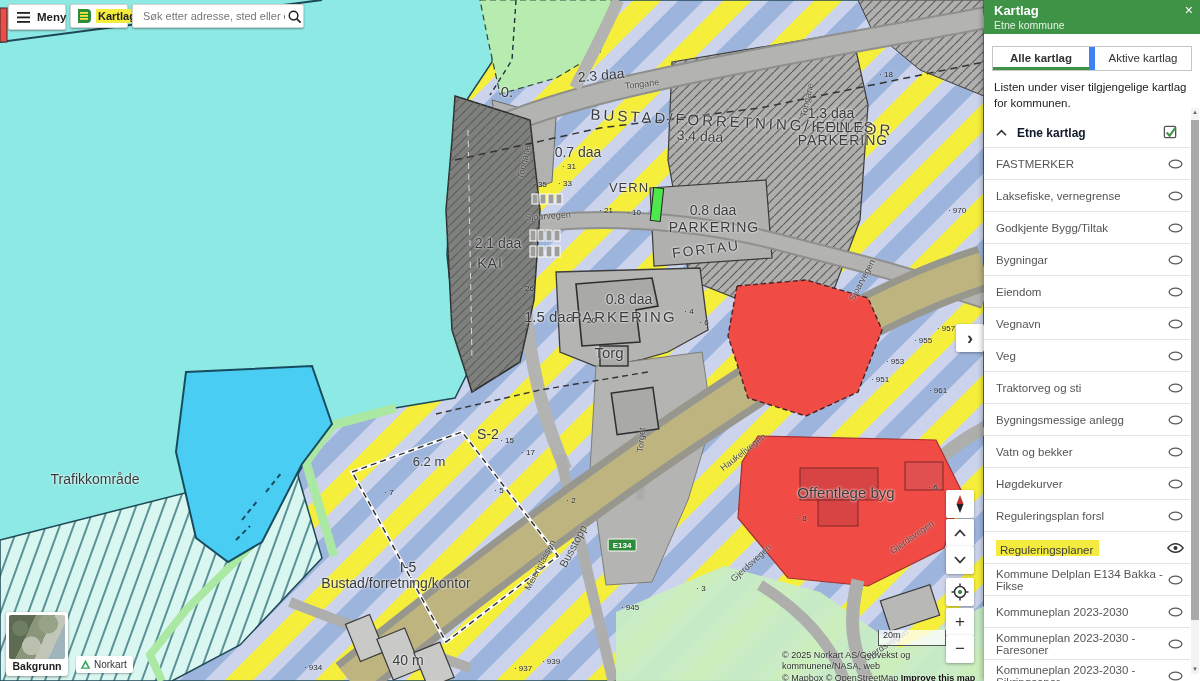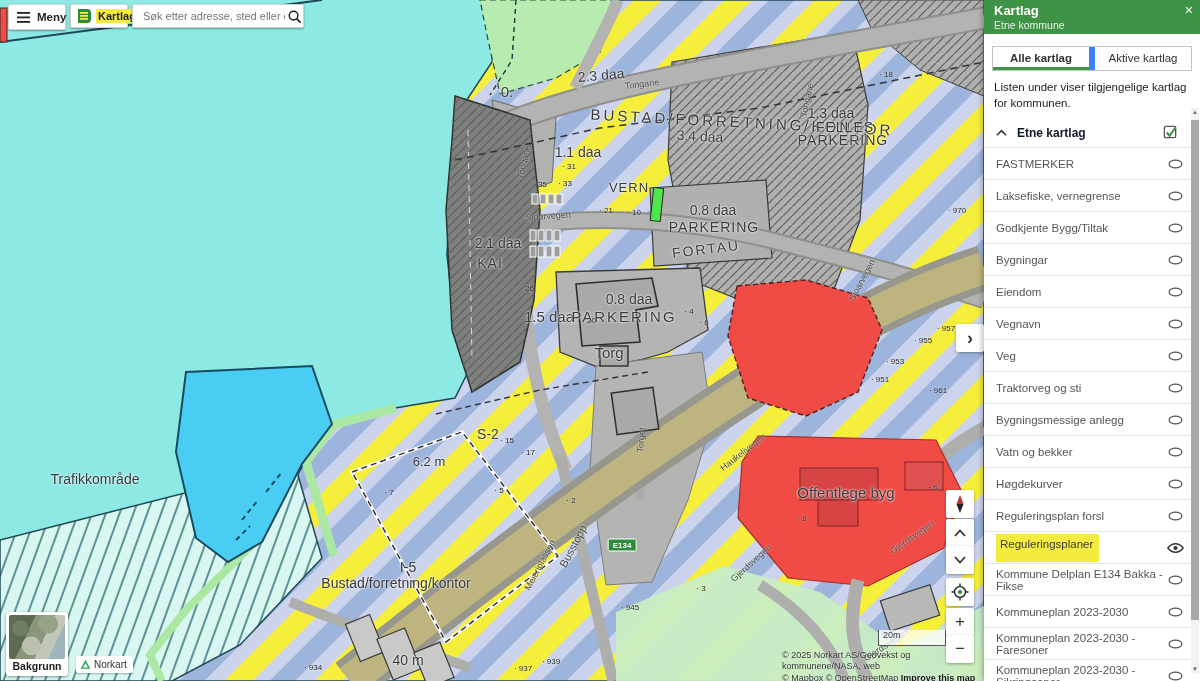--- a/index.html
+++ b/index.html
@@ -69,21 +69,21 @@
   .tab + .tab{border-left:6px solid #3b82f6;}
   .tab.active{font-weight:bold;box-shadow:inset 0 -3px 0 #3E9346;}
   .panel-desc{padding:9px 10px 7px;font-size:11.5px;color:#222;line-height:1.35;}
   .group-row{display:flex;align-items:center;padding:7px 22px 7px 12px;cursor:pointer;}
   .group-row .glabel{font-size:12px;font-weight:bold;color:#0f172a;margin-left:10px;}
   .group-row .gcheck{margin-left:auto;}
   .layer-list{margin-right:10px;}
   .layer-row{display:flex;align-items:center;height:31px;border-top:1px solid #e4e4e4;
              padding:0 6px 0 12px;cursor:pointer;}
   .layer-label{font-size:11.5px;color:#555;}
-  .layer-label.hl{background:#F3EC3E;padding:4px 6px 12px 4px;color:#3c3c3c;}
+  .layer-label.hl{background:#F3EC3E;padding:4px 6px 0 4px;color:#3c3c3c;}
   .eye{margin-left:auto;display:flex;align-items:center;cursor:pointer;}
   .eye .eye-open{display:none;}
   .eye.open .eye-open{display:block;}
   
   .sb-track{position:absolute;right:1px;top:108px;width:8px;height:566px;background:#f3f3f3;}
   .sb-thumb{position:absolute;right:1px;top:120px;width:8px;height:500px;background:#a9a9a9;cursor:pointer;}
   .sb-arrow{position:absolute;right:1px;width:8px;font-size:6px;color:#666;text-align:center;cursor:pointer;}
   .icon{display:inline-block;line-height:0;}
 </style>
 </head>
@@ -218,21 +218,21 @@
         <path d="M845,681 C830,640 800,610 760,585" stroke="#AEAEAC" stroke-width="11" fill="none"></path>
         <path d="M868,681 C852,650 848,620 858,580" stroke="#AEAEAC" stroke-width="13" fill="none"></path>
       </g>
     </svg>
 
     <div id="map-labels">
       <div>
 
       <span class="zlabel" style="left: 507px; top: 91px; font-size: 15px; transform: translate(-50%, -50%) rotate(0deg);">0.</span>
           <span class="zlabel" style="left: 601px; top: 75px; font-size: 14px; transform: translate(-50%, -50%) rotate(-5deg);">2.3 daa</span>
-          <span class="zlabel" style="left: 578px; top: 152px; font-size: 14px; transform: translate(-50%, -50%) rotate(0deg);">1.1 daa</span>
+          <span class="zlabel" style="left: 578px; top: 152px; font-size: 14px; transform: translate(-50%, -50%) rotate(0deg);">0.7 daa</span>
           <span class="zlabel" style="left: 742px; top: 122px; font-size: 15px; transform: translate(-50%, -50%) rotate(3deg); letter-spacing: 3px;">BUSTAD/FORRETNING/KONTOR</span>
           <span class="zlabel" style="left: 700px; top: 136px; font-size: 14px; transform: translate(-50%, -50%) rotate(3deg);">3.4 daa</span>
           <span class="zlabel" style="left: 831px; top: 113px; font-size: 14px; transform: translate(-50%, -50%) rotate(0deg);">1.3 daa</span>
           <span class="zlabel" style="left: 845px; top: 127px; font-size: 14px; transform: translate(-50%, -50%) rotate(0deg); letter-spacing: 1px;">FELLES</span>
           <span class="zlabel" style="left: 843px; top: 140px; font-size: 14px; transform: translate(-50%, -50%) rotate(0deg); letter-spacing: 1px;">PARKERING</span>
           <span class="zlabel" style="left: 629px; top: 187px; font-size: 13px; transform: translate(-50%, -50%) rotate(0deg); letter-spacing: 1px;">VERN</span>
           <span class="zlabel" style="left: 713px; top: 210px; font-size: 14px; transform: translate(-50%, -50%) rotate(0deg);">0.8 daa</span>
           <span class="zlabel" style="left: 714px; top: 227px; font-size: 14px; transform: translate(-50%, -50%) rotate(0deg); letter-spacing: 1px;">PARKERING</span>
           <span class="zlabel" style="left: 706px; top: 249px; font-size: 14px; transform: translate(-50%, -50%) rotate(-7deg); letter-spacing: 2px;">FORTAU</span>
           <span class="zlabel" style="left: 498px; top: 243px; font-size: 14px; transform: translate(-50%, -50%) rotate(0deg);">2.1 daa</span>

